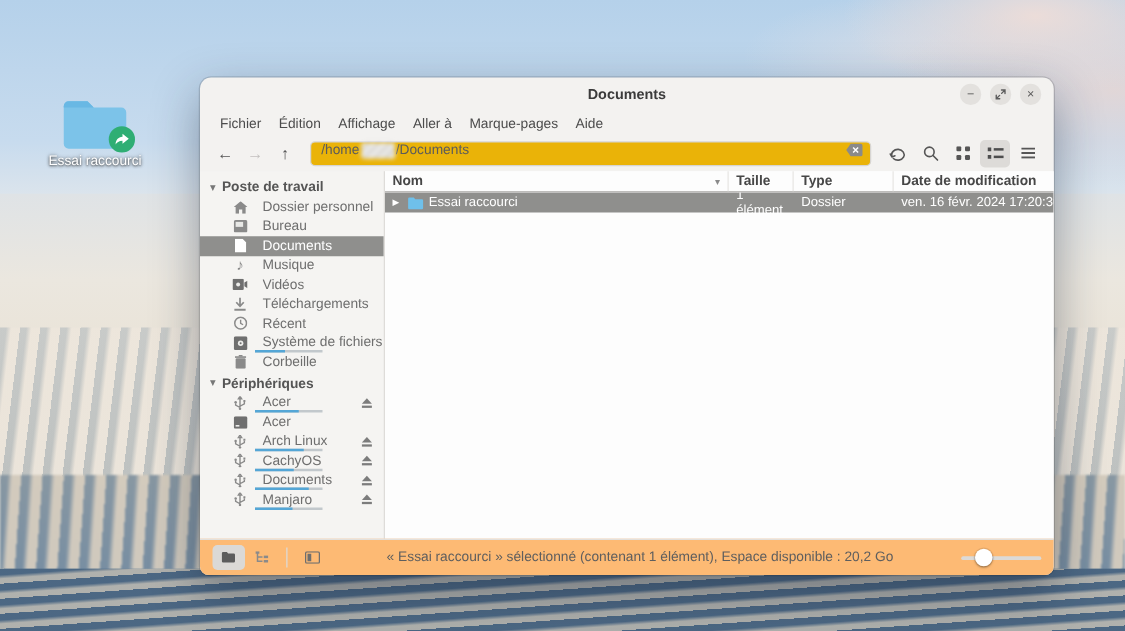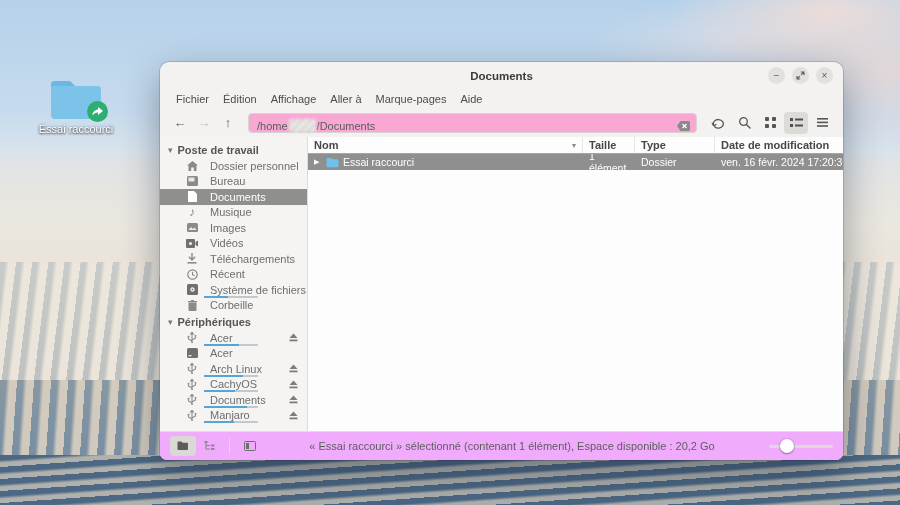--- a/index.html
+++ b/index.html
@@ -58,22 +58,22 @@
     display:flex; align-items:center; justify-content:center;
     color:#5c5c5c; font-size:10px; line-height:1; cursor:default; }
 
   .menubar { height:19px; display:flex; align-items:center; padding-left:9px; flex:0 0 auto; }
   .menu-item { padding:2px 7px; color:#4c4c4c; font-size:11px; }
 
   .toolbar { height:29px; display:flex; align-items:center; padding:0 9px; gap:2px; flex:0 0 auto; }
   .nav-btn { width:22px; height:22px; display:flex; align-items:center; justify-content:center;
     font-size:13px; color:#555; }
   .nav-btn.disabled { color:#c3c1bf; }
-  .pathbar { flex:1; height:20px; margin:0 7px; background:#f9a8d4; border:1px solid #d7d5d2;
-    border-radius:4px; display:flex; align-items:flex-end; padding:0 5px 0 8px;
+  .pathbar { flex:1; height:20px; margin:0 7px; background:#eab308; border:1px solid #d7d5d2;
+    border-radius:4px; display:flex; align-items:flex-start; padding:0 5px 0 8px;
     color:#5b5b5b; font-size:11px; }
   .path-blur { display:inline-block; width:27px; height:13px; margin:0 1px; border-radius:2px;
     background:repeating-linear-gradient(135deg,#ececea 0 3px,#d9d7d4 3px 6px); filter:blur(1.5px); }
   .path-spacer { flex:1; }
   .tool-btn { width:24px; height:22px; display:flex; align-items:center; justify-content:center;
     border-radius:4px; color:#565656; }
   .tool-btn.active { background:#dddbd8; }
 
   .body { flex:1; display:flex; min-height:0; }
 
@@ -108,21 +108,21 @@
   .file-row.selected { background:#8f8f8d; color:#fff; }
   .cell { padding-left:6px; display:flex; align-items:center; height:100%; }
   .cell-nom { flex:1; gap:4px; min-width:0; }
   .cell-taille { width:52px; flex:0 0 auto; }
   .cell-type { width:80px; flex:0 0 auto; }
   .cell-date { width:128px; flex:0 0 auto; white-space:nowrap; }
   .row-exp { font-size:7px; color:#fff; width:8px; }
 
   
   .statusbar { height:29px; flex:0 0 auto; border-top:1px solid #e2e0dd; display:flex;
-    align-items:center; padding:0 10px; background:#f0abfc; }
+    align-items:center; padding:0 10px; background:#fdba74; }
   .status-btn { width:26px; height:20px; display:flex; align-items:center; justify-content:center;
     border-radius:4px; }
   .status-btn.active { background:#dbd9d6; }
   .status-sep { width:1px; height:16px; background:#dcdad7; margin:0 7px; }
   .status-text { flex:1; text-align:center; color:#5e5e5e; font-size:11px; white-space:nowrap;
     overflow:hidden; }
   .zoom-slider { position:relative; width:64px; height:14px; margin-left:8px; flex:0 0 auto; }
   .zoom-track { position:absolute; left:0; right:0; top:6px; height:3px; background:#dcdad7; border-radius:2px; }
   .zoom-knob { position:absolute; top:0; left:var(--pct,20%); width:14px; height:14px; margin-left:-2px;
     border-radius:50%; background:#fff; box-shadow:0 1px 2px rgba(0,0,0,.35), 0 0 0 1px rgba(0,0,0,.08); }
@@ -277,29 +277,20 @@
               </svg>
           </span>
           <span class="lbl">Documents</span>
         </div>
 
         <div class="side-item">
           <span class="ico" style="color:#8a8a8a;font-size:12px;line-height:1;">♪</span>
           <span class="lbl">Musique</span>
         </div>
 
-        <div class="side-item">
-          <span class="ico">
-            <svg width="11" height="9" viewBox="0 0 11 9">
-                <rect x="0" y="0" width="11" height="9" rx="1.5" fill="#8a8a8a"></rect>
-                <path d="M1.5 7 L4 4 L5.8 6 L7.5 4.5 L9.5 7 z" fill="#ececea"></path>
-              </svg>
-          </span>
-          <span class="lbl">Images</span>
-        </div>
 
         <div class="side-item">
           <span class="ico">
             <svg width="12" height="9" viewBox="0 0 12 9">
                 <rect x="0" y="0" width="9" height="9" rx="1" fill="#6f6f6f"></rect>
                 <path d="M9.5 3 L12 1.5 V7.5 L9.5 6 z" fill="#6f6f6f"></path>
                 <circle cx="4.5" cy="4.5" r="1.6" fill="#ececea"></circle>
               </svg>
           </span>
           <span class="lbl">Vidéos</span>

